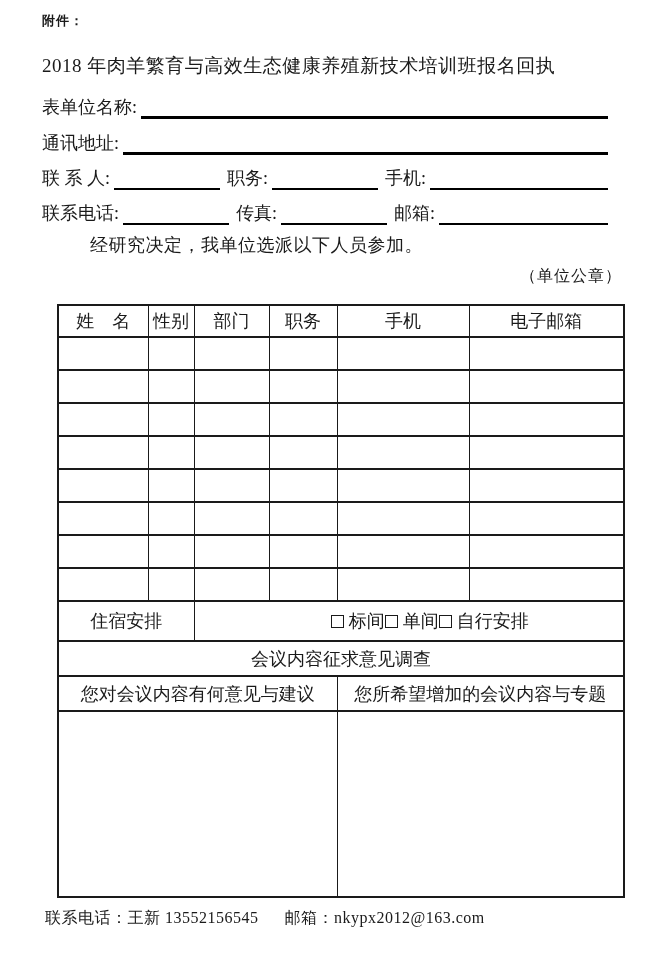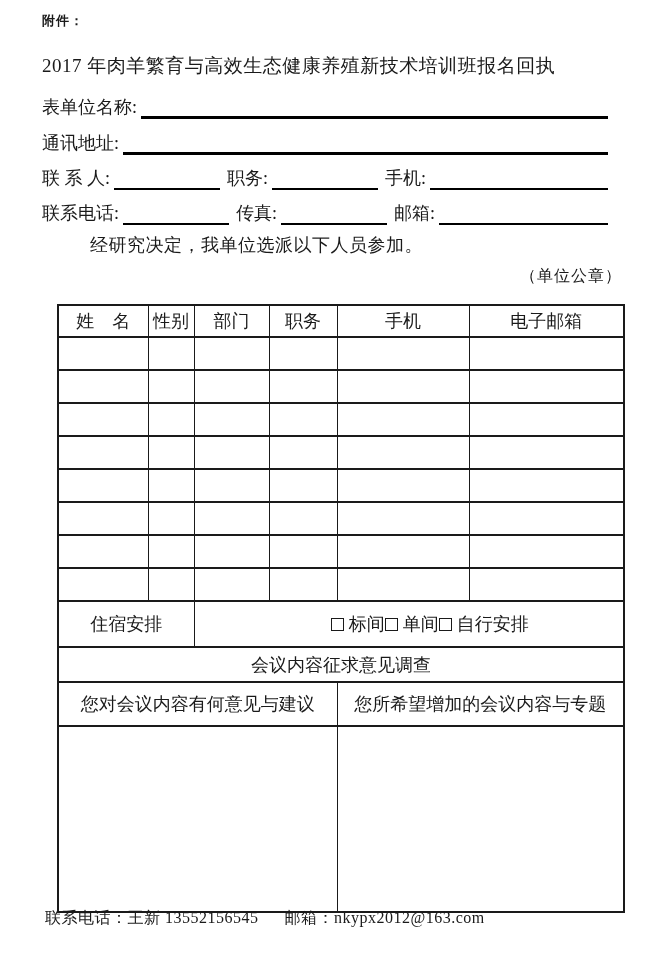--- a/index.html
+++ b/index.html
@@ -54,23 +54,23 @@
     border-left:1px solid #1a1a1a;
     border-right:1px solid #1a1a1a;
     border-top:2px solid #1a1a1a;
     border-bottom:2px solid #1a1a1a;
     font-weight:normal; text-align:center; vertical-align:middle;
     padding:0;
   }
   table.main { border:2px solid #1a1a1a; }
   tr.hdr    { height:32px; }
   tr.empty  { height:33px; }
-  tr.accom  { height:46px;padding-left:6px; }
+  tr.accom  { height:40px;padding-left:6px; }
   tr.survey-title { height:35px; }
-  tr.survey-hdr   { height:44px; }
+  tr.survey-hdr   { height:35px; }
   tr.survey-body  { height:186px; }
   td.accom-opts { text-align:left; }
   .opts {
     display:flex; justify-content:center; align-items:center;
     padding:0 14px 0 56px;
   }
   .opt { display:inline-flex; align-items:center; white-space:nowrap; }
   .cbox {
     display:inline-block; width:13px; height:13px;
     border:1.5px solid #1a1a1a; margin-right:5px; background:#fff;
@@ -82,21 +82,21 @@
     font-size:16px; letter-spacing:0.5px; white-space:nowrap;
   }
 </style>
 </head>
 <body>
 
 <div class="page">
 
   <div class="attachment">附件：</div>
 
-  <div class="doc-title">2017 年肉羊繁育与高效生态健康养殖新技术培训班报名回执</div>
+  <div class="doc-title">2018 年肉羊繁育与高效生态健康养殖新技术培训班报名回执</div>
 
   <div class="form-row row-unit">
     <span class="lbl">表单位名称:</span>
     <span class="blank grow thick"></span>
   </div>
 
   <div class="form-row row-addr">
     <span class="lbl">通讯地址:</span>
     <span class="blank grow thick"></span>
   </div>

